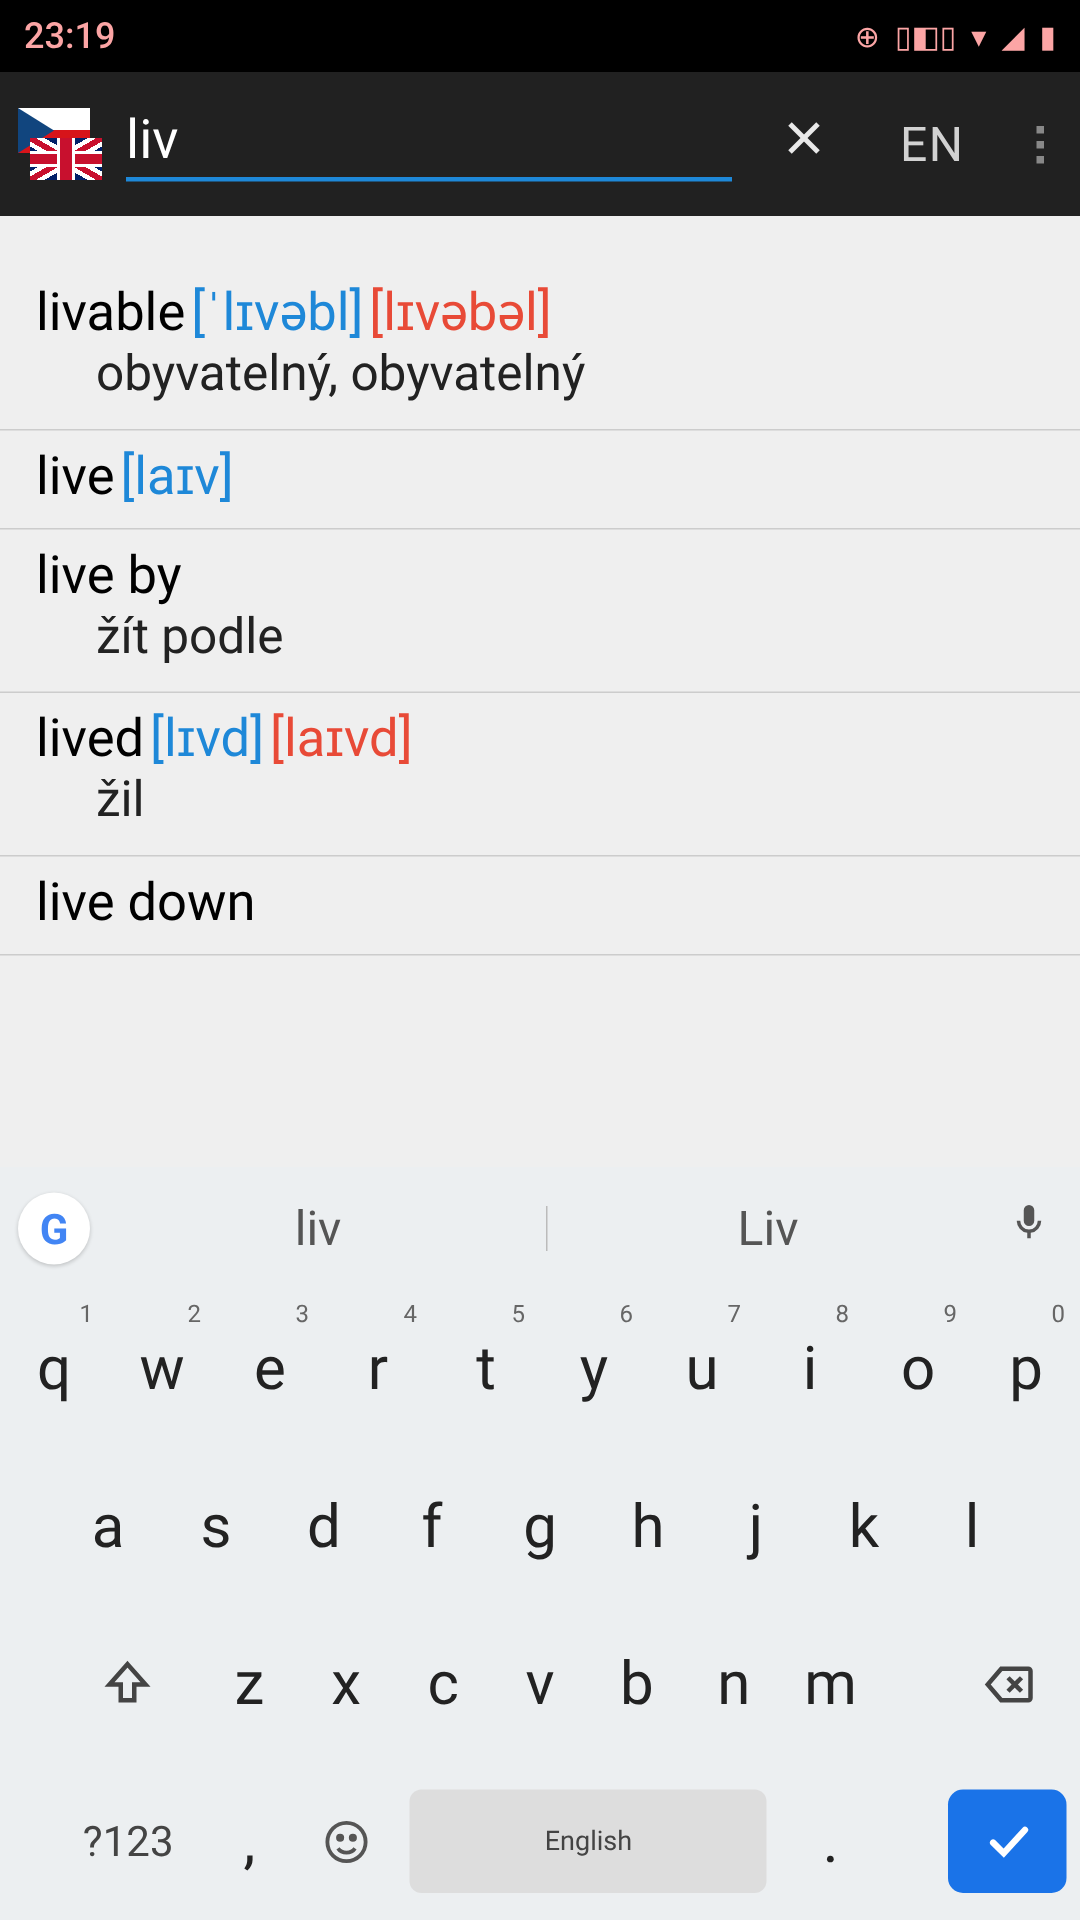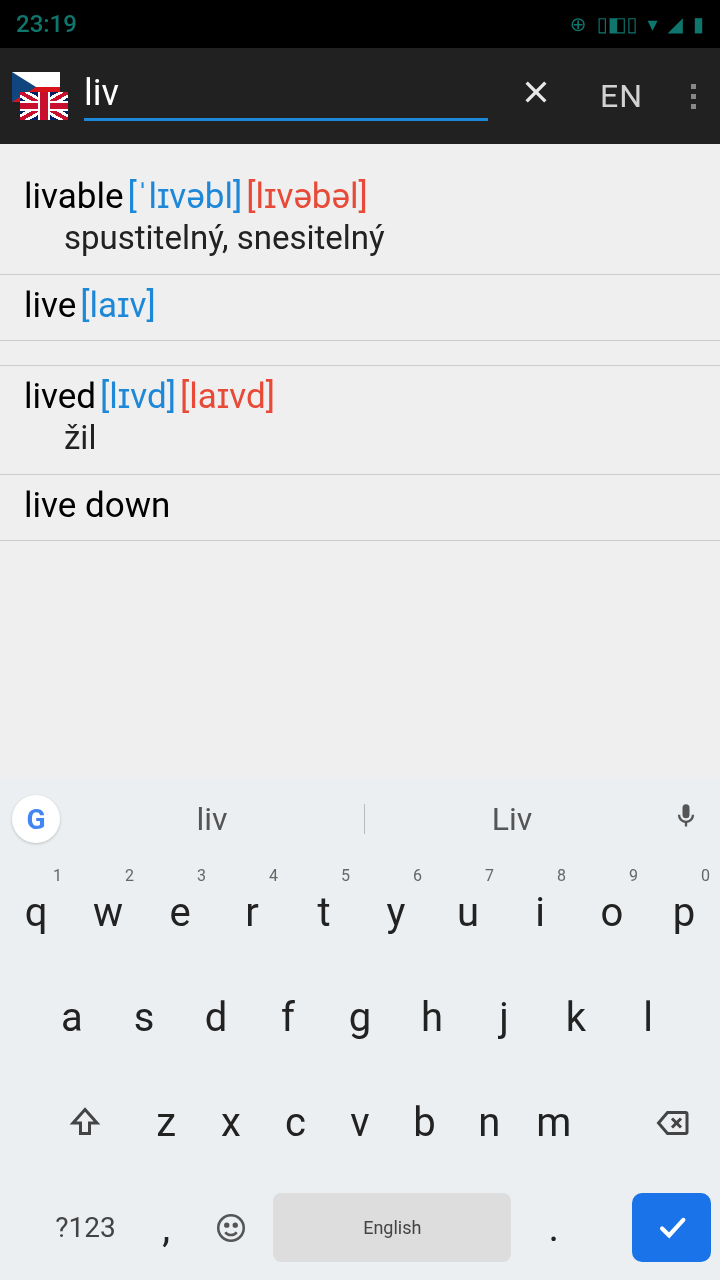--- a/index.html
+++ b/index.html
@@ -1,18 +1,18 @@
 <!DOCTYPE html>
 <html><head>
 <meta charset="utf-8">
 <style>
   * { box-sizing: border-box; margin: 0; padding: 0; }
   html, body { width: 720px; height: 1280px; font-family: Roboto, Arial, sans-serif; overflow: hidden; background: #000; }
   
-  .status-bar { height: 48px; background: #000; color: #0f766e; display: flex; align-items: center; padding: 0 16px; justify-content: space-between; }
+  .status-bar { height: 48px; background: #000; color: #fca5a5; display: flex; align-items: center; padding: 0 16px; justify-content: space-between; }
   .status-time { font-size: 24px; font-weight: 500; }
   .status-icons { display: flex; align-items: center; gap: 10px; }
   .status-icons span { font-size: 20px; }
   
   .app-bar { height: 96px; background: #212121; display: flex; align-items: center; padding: 0 8px 0 12px; gap: 16px; }
   .flags { width: 56px; height: 56px; position: relative; }
   .flag-cz { position: absolute; top: 4px; left: 0; width: 48px; height: 30px; background: linear-gradient(to bottom, #fff 50%, #d7141a 50%); }
   .flag-cz::before { content:''; position:absolute; left:0; top:0; border-left: 24px solid #11457e; border-top: 15px solid transparent; border-bottom: 15px solid transparent; }
   .flag-uk { position: absolute; bottom: 4px; right: 0; width: 48px; height: 28px; background: #012169; overflow: hidden; }
   .flag-uk::before { content:''; position:absolute; inset:0; background: linear-gradient(to bottom right, transparent 40%, #fff 40%, #fff 46%, #c8102e 46%, #c8102e 54%, #fff 54%, #fff 60%, transparent 60%), linear-gradient(to bottom left, transparent 40%, #fff 40%, #fff 46%, #c8102e 46%, #c8102e 54%, #fff 54%, #fff 60%, transparent 60%); }
@@ -21,21 +21,21 @@
   .search-wrap { flex: 1; position: relative; border-bottom: 3px solid #1e88d8; padding-bottom: 4px; }
   .search-input { width: 100%; background: transparent; border: none; color: #fff; font-size: 36px; outline: none; font-family: inherit; }
   @keyframes blink { 50% { opacity: 0; } }
   .clear-btn { color:#fff; font-size: 36px; padding: 0 16px; cursor:pointer; opacity:0.9; }
   .lang-btn { color:#fff; font-size: 32px; font-weight:400; padding: 0 16px; cursor:pointer; opacity:0.8; letter-spacing:1px; }
   .menu-btn { padding: 0 16px; cursor:pointer; display:flex; flex-direction:column; gap:5px; align-items:center; }
   .menu-btn i { width:5px; height:5px; background:#888; display:block; }
   
   .results { background:#efefef; height: 634px; overflow:hidden; }
   .entry { padding: 10px 24px 14px 24px; border-bottom: 1px solid #ccc; }
-  .entry:first-child { padding-top: 32px; }
+  .entry:first-child { padding-top: 44px; }
   .headword { font-size: 35px; color:#000; }
   .ipa1 { color:#1e88d8; font-size:35px; }
   .ipa2 { color:#e84a37; font-size:35px; }
   .trans { font-size: 33px; color:#222; padding-left: 40px; line-height:1.3; }
   
   .keyboard { height: 502px; background:#eceff1; display:flex; flex-direction:column; }
   .sugg-row { height: 82px; display:flex; align-items:center; padding: 0 12px; gap: 4px; }
   .g-logo { width:48px; height:48px; border-radius:50%; background:#fff; box-shadow:0 1px 3px rgba(0,0,0,0.2); display:flex; align-items:center; justify-content:center; font-size:28px; font-weight:bold; }
   .g-logo span:nth-child(1){color:#4285F4;} .g-logo span:nth-child(2){color:#EA4335;} .g-logo span:nth-child(3){color:#FBBC05;} .g-logo span:nth-child(4){color:#4285F4;}
   .sugg { flex:1; text-align:center; font-size:32px; color:#555; position:relative; cursor:pointer; }
@@ -88,26 +88,28 @@
   <div class="menu-btn">
       <i></i>
       <i></i>
       <i></i>
     </div>
 </div>
 
 <div class="results">
   <div class="entry">
     <div><span class="headword">livable</span> <span class="ipa1">[ˈlɪvəbl]</span> <span class="ipa2">[lɪvəbəl]</span></div>
-    <div class="trans">spustitelný, snesitelný</div>
+    <div class="trans">obyvatelný, obyvatelný</div>
   </div>
   <div class="entry">
     <div><span class="headword">live</span> <span class="ipa1">[laɪv]</span> <span class="ipa2"></span></div>
   </div>
   <div class="entry">
+    <div><span class="headword">live by</span></div>
+    <div class="trans">žít podle</div>
   </div>
   <div class="entry">
     <div><span class="headword">lived</span> <span class="ipa1">[lɪvd]</span> <span class="ipa2">[laɪvd]</span></div>
     <div class="trans">žil</div>
   </div>
   <div class="entry">
     <div><span class="headword">live down</span></div>
 
   </div>
 </div>

